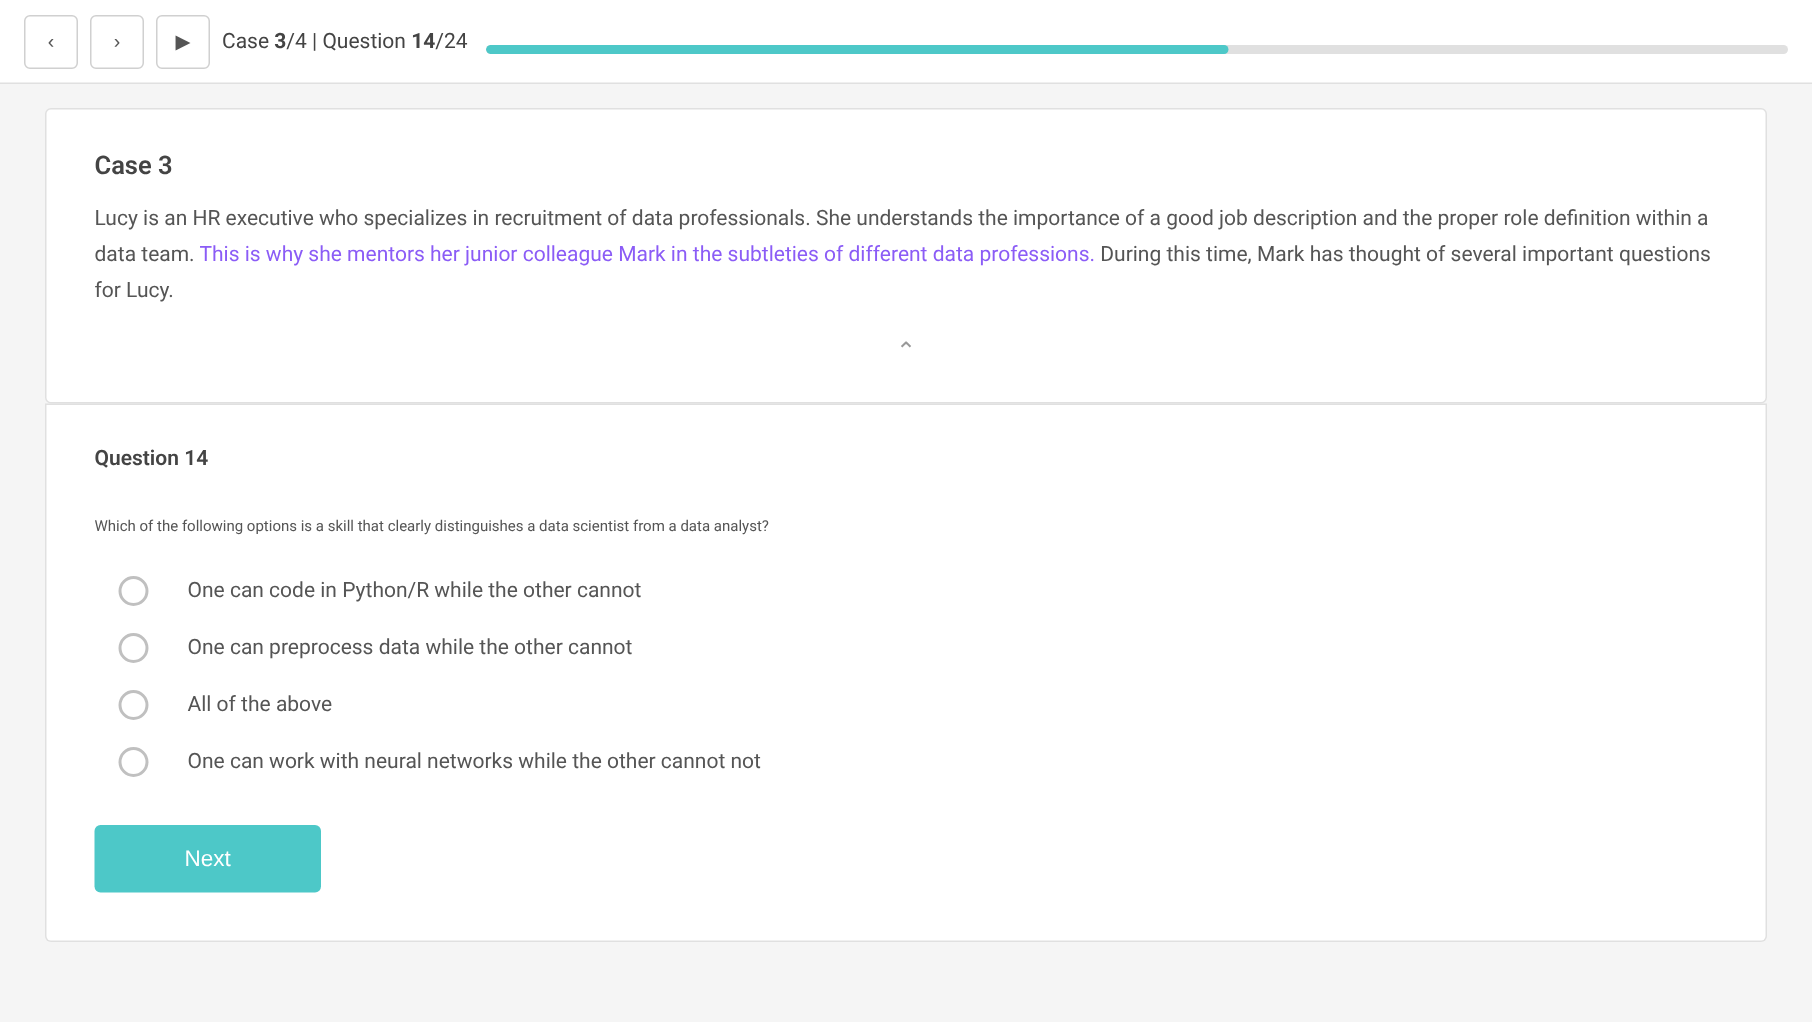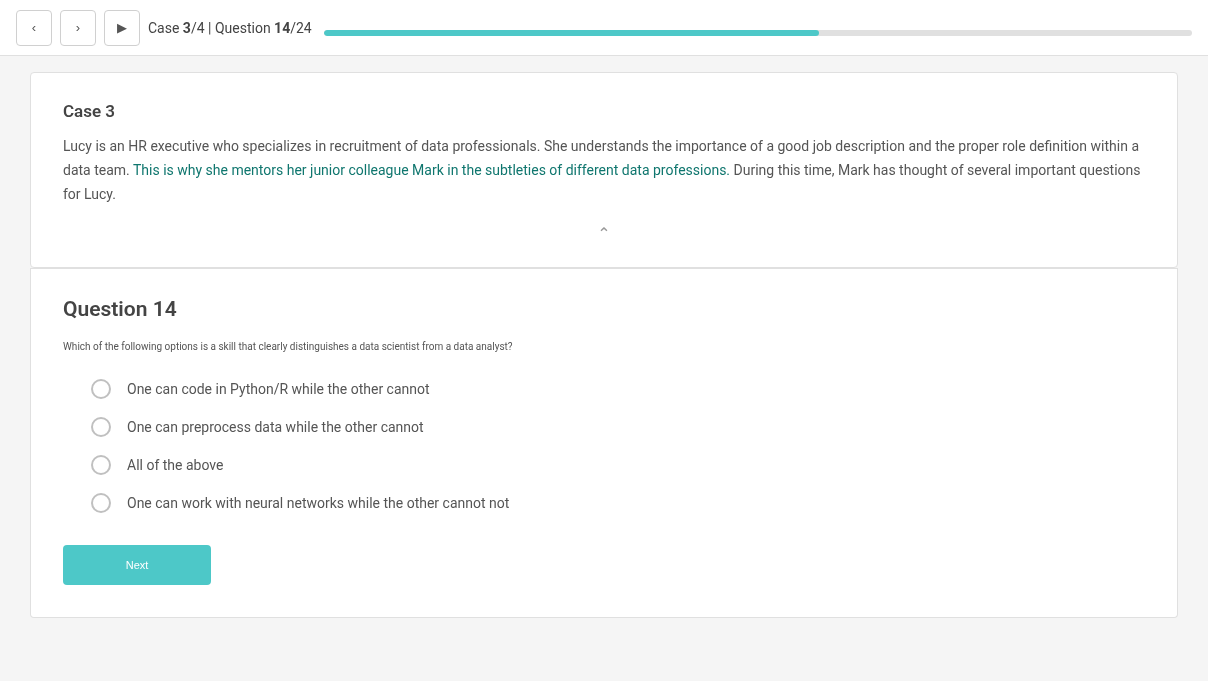--- a/index.html
+++ b/index.html
@@ -108,21 +108,21 @@
       margin-bottom: 14px;
     }
 
     .case-body {
       font-size: 14px;
       line-height: 1.7;
       color: #555;
     }
 
     .case-body .highlight {
-      color: #0f766e;
+      color: #8b5cf6;
     }
 
     .collapse-btn-area {
       display: flex;
       justify-content: center;
       padding-top: 14px;
     }
 
     .collapse-btn {
       background: none;
@@ -135,47 +135,46 @@
 
     .question-card {
       background: #fff;
       border: 1px solid #e0e0e0;
       border-top: none;
       border-radius: 0 0 4px 4px;
       padding: 28px 32px 32px 32px;
     }
 
     .question-title {
-      font-size: 21px;
+      font-size: 14px;
       font-weight: 600;
       color: #444;
-      margin-bottom: 18px;
+      margin-bottom: 30px;
     }
 
     .question-text {
       font-size: 10px;
       color: #555;
       margin-bottom: 24px;
       line-height: 1.6;
     }
 
     .options-list {
       display: flex;
       flex-direction: column;
       gap: 18px;
       margin-bottom: 32px;
       padding-left: 16px;
     }
 
     .option-item {
       display: flex;
       align-items: center;
-      gap: 16px;
-      cursor: pointer;
-      margin-left: 12px;
+      gap: 26px;
+      cursor: pointer;
     }
 
     .option-radio {
       width: 20px;
       height: 20px;
       border: 2px solid #c0c0c0;
       border-radius: 50%;
       background: #fff;
       flex-shrink: 0;
       cursor: pointer;
@@ -193,21 +192,21 @@
       color: #555;
       cursor: pointer;
     }
 
     .next-btn {
       background: #4dc8c8;
       color: #fff;
       border: none;
       border-radius: 4px;
       padding: 14px 60px;
-      font-size: 11px;
+      font-size: 15px;
       font-weight: 500;
       cursor: pointer;
       min-width: 148px;
     }
 
     .separator {
       height: 1px;
       background: #e0e0e0;
     }
   </style>

